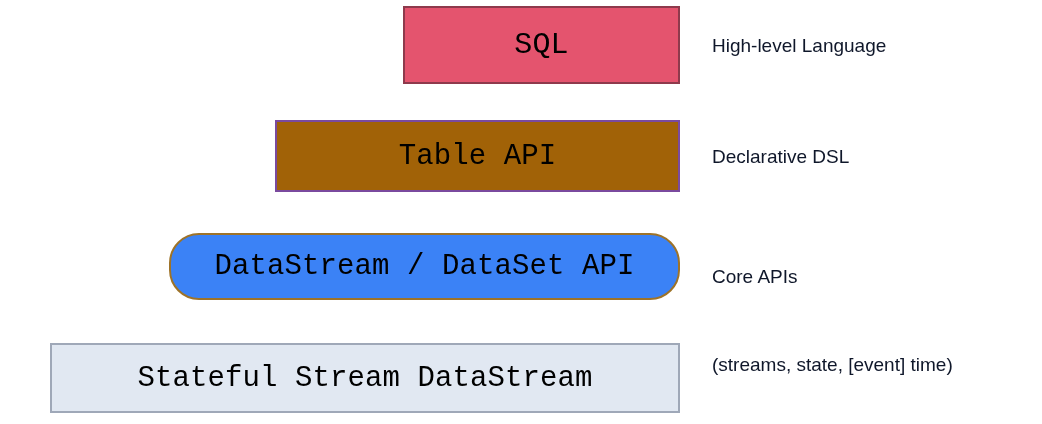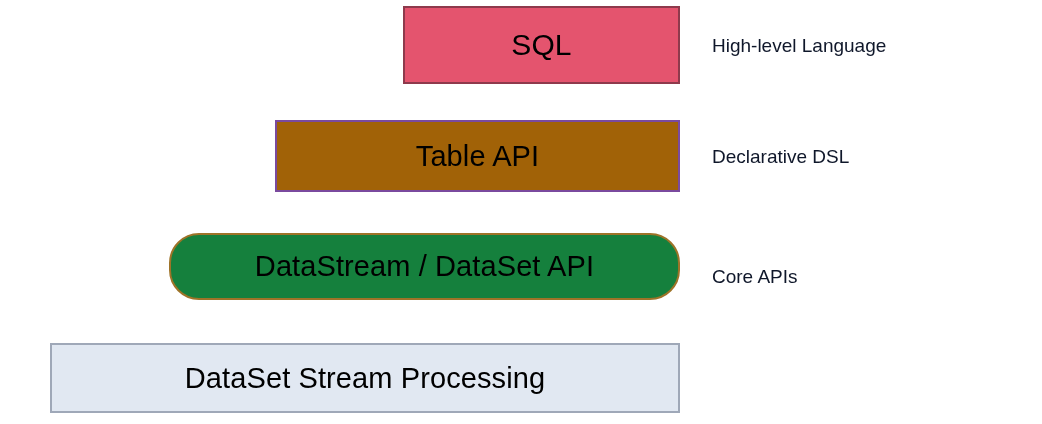--- a/index.html
+++ b/index.html
@@ -28,21 +28,21 @@
     position: absolute;
     box-sizing: border-box;
     border-style: solid;
     border-width: 2px;
     display: flex;
     align-items: center;
     justify-content: center;
   }
   .layer-box-label {
     color: #000000;
-    font-family: Liberation Sans, sans-serif;
+    font-family: Liberation Mono, monospace;
     font-weight: 400;
     line-height: 1;
     white-space: nowrap;
     letter-spacing: 0.1px;
   }
   .layer-note {
     position: absolute;
     color: #0f172a;
     font-family: "Liberation Sans", sans-serif;
     font-size: 19px;
@@ -62,21 +62,21 @@
   #box-sql .layer-box-label { font-size: 30px; }
 
   #box-table-api {
     left: 275px; top: 120px; width: 405px; height: 72px;
     background: #a16207; border-color: #7A4A9E;
   }
   #box-table-api .layer-box-label { font-size: 29px; }
 
   #box-datastream-api {
     left: 169px; top: 233px; width: 511px; height: 67px;
-    background: #15803d; border-color: #9E7328; border-radius: 30px;
+    background: #3b82f6; border-color: #9E7328; border-radius: 30px;
   }
   #box-datastream-api .layer-box-label { font-size: 29px; }
 
   #box-stateful-stream {
     left: 50px; top: 343px; width: 630px; height: 70px;
     background: #E1E8F2; border-color: #9FA8B8;
   }
   #box-stateful-stream .layer-box-label { font-size: 29px; }
 
   #note-sql            { left: 712px; top: 33px; }
@@ -111,19 +111,20 @@
     <div class="layer-box" id="box-datastream-api">
       <span class="layer-box-label">DataStream / DataSet API</span>
     </div>
     <div class="layer-note" id="note-datastream-api">
       <span class="note-line">Core APIs</span>
     </div>
   </div>
 
   <div class="layer-row">
     <div class="layer-box" id="box-stateful-stream">
-      <span class="layer-box-label">DataSet Stream Processing</span>
+      <span class="layer-box-label">Stateful Stream DataStream</span>
     </div>
     <div class="layer-note" id="note-stateful">
+      <span class="note-line">(streams, state, [event] time)</span>
     </div>
   </div>
 
 </div>
 
 </body></html>

